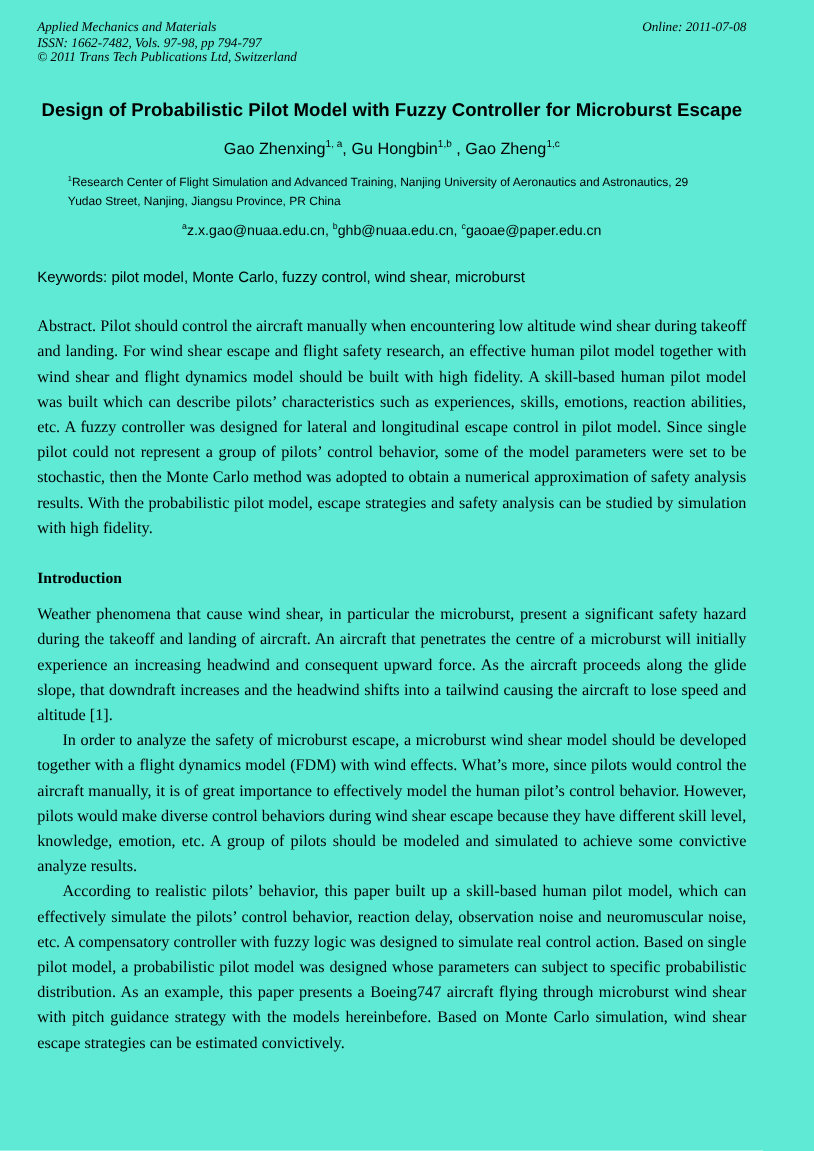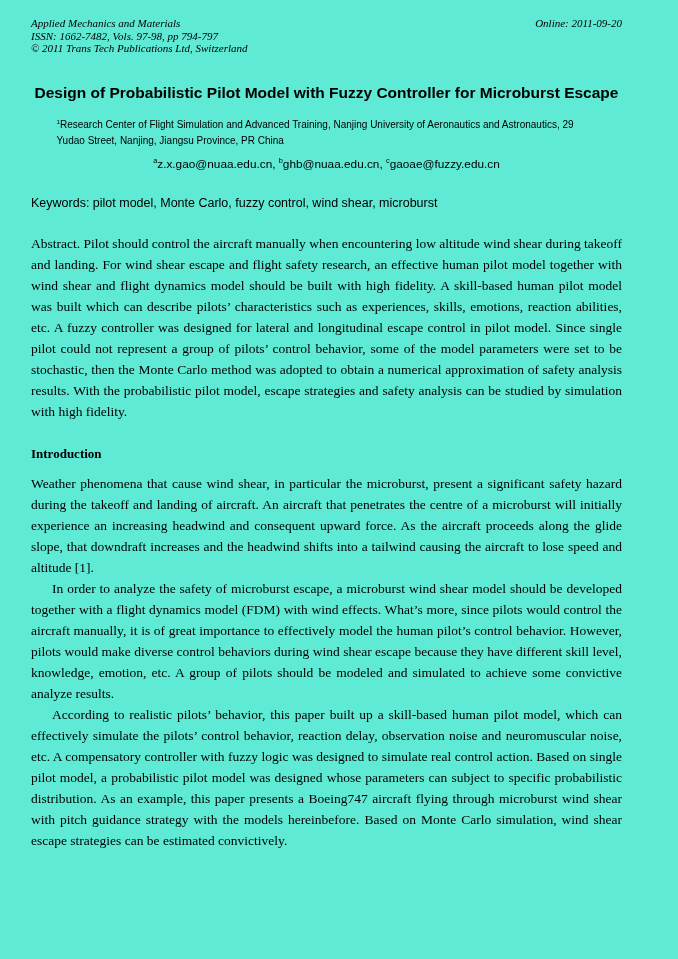--- a/index.html
+++ b/index.html
@@ -86,32 +86,33 @@
   .indent { text-indent: 21px; }
 </style>
 </head>
 <body>
 
 <div class="page">
 
   <div class="jheader">
     <div class="line1">
       <span>Applied Mechanics and Materials</span>
-      <span>Online: 2011-09-20</span>
+      <span>Online: 2011-07-08</span>
     </div>
     <div>ISSN: 1662-7482, Vols. 97-98, pp 794-797</div>
     <div>© 2011 Trans Tech Publications Ltd, Switzerland</div>
   </div>
 
   <h1 class="title">Design of Probabilistic Pilot Model with Fuzzy Controller for Microburst Escape</h1>
 
+  <div class="authors"><span>Gao Zhenxing</span><sup>1, a</sup><span>, </span><span>Gu Hongbin</span><sup>1,b</sup><span> ,  </span><span>Gao Zheng</span><sup>1,c</sup></div>
 
   <div class="affil"><sup>1</sup><span>Research Center of Flight Simulation and Advanced Training, Nanjing University of Aeronautics and Astronautics, 29 Yudao Street, Nanjing, Jiangsu Province, PR China</span></div>
 
-  <div class="emails"><sup>a</sup><span>z.x.gao@nuaa.edu.cn</span><span>, </span><sup>b</sup><span>ghb@nuaa.edu.cn</span><span>, </span><sup>c</sup><span>gaoae@fuzzy.edu.cn</span></div>
+  <div class="emails"><sup>a</sup><span>z.x.gao@nuaa.edu.cn</span><span>, </span><sup>b</sup><span>ghb@nuaa.edu.cn</span><span>, </span><sup>c</sup><span>gaoae@paper.edu.cn</span></div>
 
   <div class="keywords"><span class="kw-label">Keywords:</span><span> pilot model, Monte Carlo, fuzzy control, wind shear, microburst</span></div>
 
   <p class="body-par abstract"><span class="abs-label">Abstract.</span><span> Pilot should control the aircraft manually when encountering low altitude wind shear during takeoff and landing. For wind shear escape and flight safety research, an effective human pilot model together with wind shear and flight dynamics model should be built with high fidelity. A skill-based human pilot model was built which can describe pilots’ characteristics such as experiences, skills, emotions, reaction abilities, etc. A fuzzy controller was designed for lateral and longitudinal escape control in pilot model. Since single pilot could not represent a group of pilots’ control behavior, some of the model parameters were set to be stochastic, then the Monte Carlo method was adopted to obtain a numerical approximation of safety analysis results. With the probabilistic pilot model, escape strategies and safety analysis can be studied by simulation with high fidelity.</span></p>
 
   <h2 class="sec-heading">Introduction</h2>
 
   <p class="body-par">Weather phenomena that cause wind shear, in particular the microburst, present a significant safety hazard during the takeoff and landing of aircraft. An aircraft that penetrates the centre of a microburst will initially experience an increasing headwind and consequent upward force. As the aircraft proceeds along the glide slope, that downdraft increases and the headwind shifts into a tailwind causing the aircraft to lose speed and altitude [1].</p>
   <p class="body-par indent">In order to analyze the safety of microburst escape, a microburst wind shear model should be developed together with a flight dynamics model (FDM) with wind effects. What’s more, since pilots would control the aircraft manually, it is of great importance to effectively model the human pilot’s control behavior. However, pilots would make diverse control behaviors during wind shear escape because they have different skill level, knowledge, emotion, etc. A group of pilots should be modeled and simulated to achieve some convictive analyze results.</p>
   <p class="body-par indent">According to realistic pilots’ behavior, this paper built up a skill-based human pilot model, which can effectively simulate the pilots’ control behavior, reaction delay, observation noise and neuromuscular noise, etc. A compensatory controller with fuzzy logic was designed to simulate real control action. Based on single pilot model, a probabilistic pilot model was designed whose parameters can subject to specific probabilistic distribution. As an example, this paper presents a Boeing747 aircraft flying through microburst wind shear with pitch guidance strategy with the models hereinbefore. Based on Monte Carlo simulation, wind shear escape strategies can be estimated convictively.</p>

